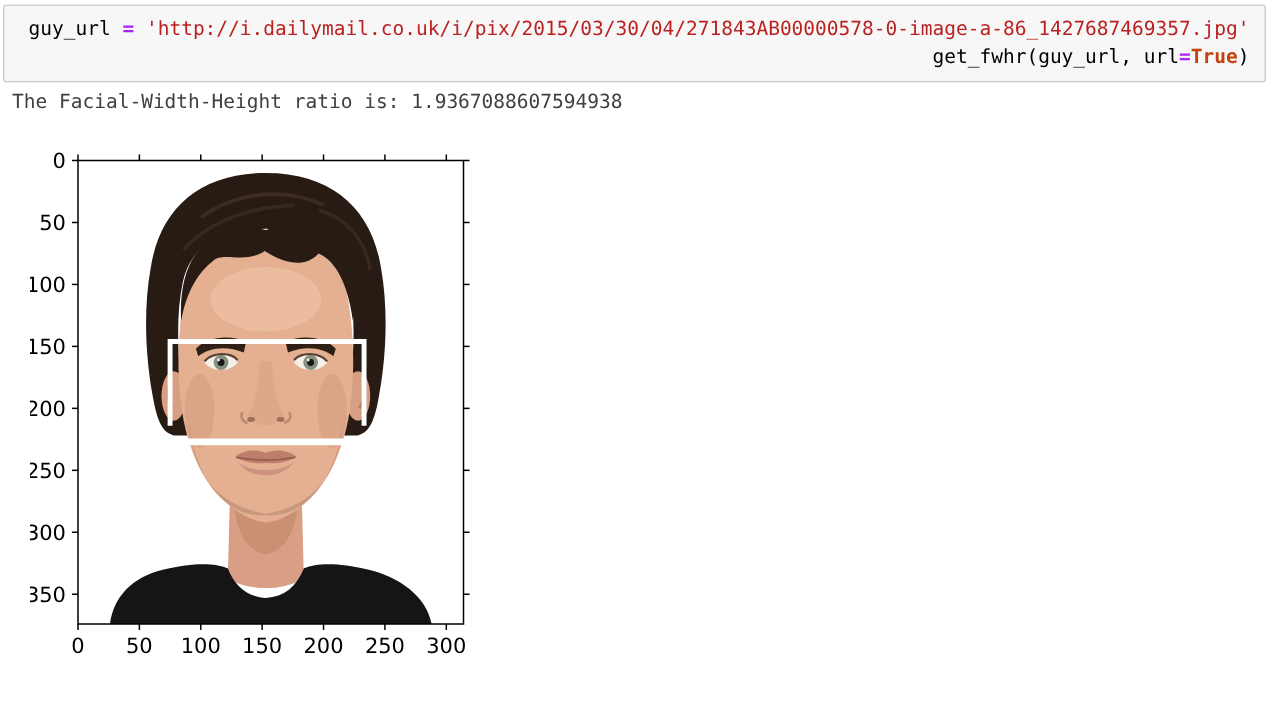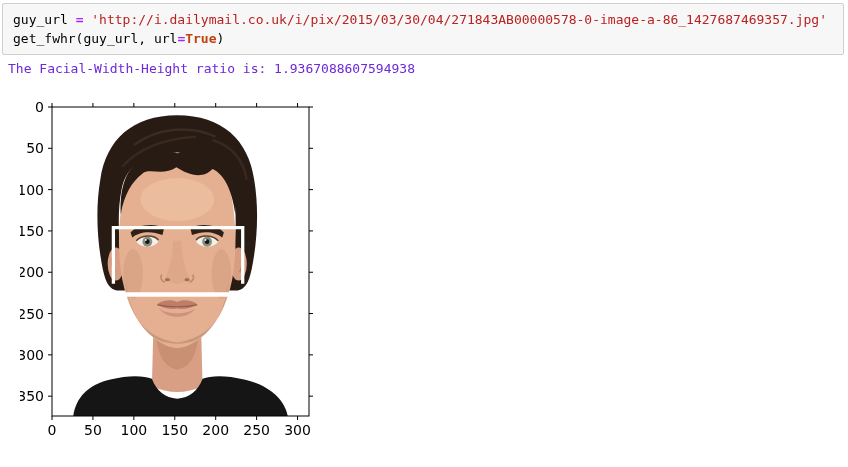--- a/index.html
+++ b/index.html
@@ -1,32 +1,33 @@
 <!DOCTYPE html>
 <html><head>
 <meta charset="utf-8">
 <style>
   html,body{margin:0;padding:0;background:#ffffff;width:848px;height:467px;overflow:hidden;
     font-family:"Liberation Sans","DejaVu Sans",sans-serif;}
   .code-cell{
     position:absolute;left:2px;top:3px;width:820px;
     background:#f7f7f7;border:1px solid #cfcfcf;border-radius:2px;
     padding:6px 10px;
+    text-align:right;
   }
   .code-line{
     font-family:"DejaVu Sans Mono","Liberation Mono",monospace;
     font-size:13px;line-height:19px;color:#000;white-space:pre;
   }
   .tok-op{color:#AA22FF;font-weight:bold;}
   .tok-str{color:#BA2121;}
   .tok-kw{color:#c2410c;font-weight:bold;}
   .output-line{
     position:absolute;left:8px;top:61px;
     font-family:"DejaVu Sans Mono","Liberation Mono",monospace;
-    font-size:13px;line-height:16px;color:#6d28d9;white-space:pre;
+    font-size:13px;line-height:16px;color:#404040;white-space:pre;
   }
   .figure-wrap{position:absolute;left:20px;top:95px;width:330px;height:350px;}
   svg text.ticklabel{font-family:"DejaVu Sans","Liberation Sans",sans-serif;font-size:14px;fill:#000;}
 </style>
 </head>
 <body>
 
 <div class="code-cell">
   <div class="code-line"><span>guy_url </span><span class="tok-op">=</span><span> </span><span class="tok-str">'http://i.dailymail.co.uk/i/pix/2015/03/30/04/271843AB00000578-0-image-a-86_1427687469357.jpg'</span></div>
   <div class="code-line"><span>get_fwhr(guy_url, url</span><span class="tok-op">=</span><span class="tok-kw">True</span><span>)</span></div>

